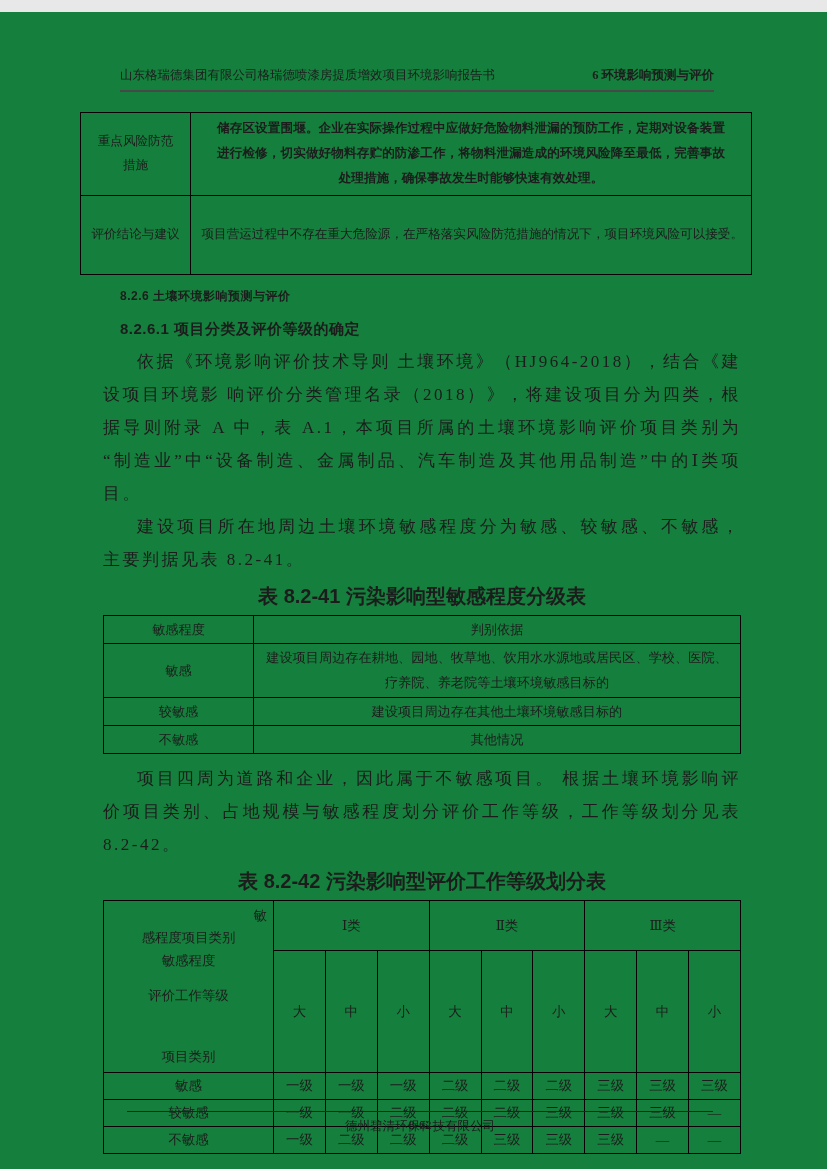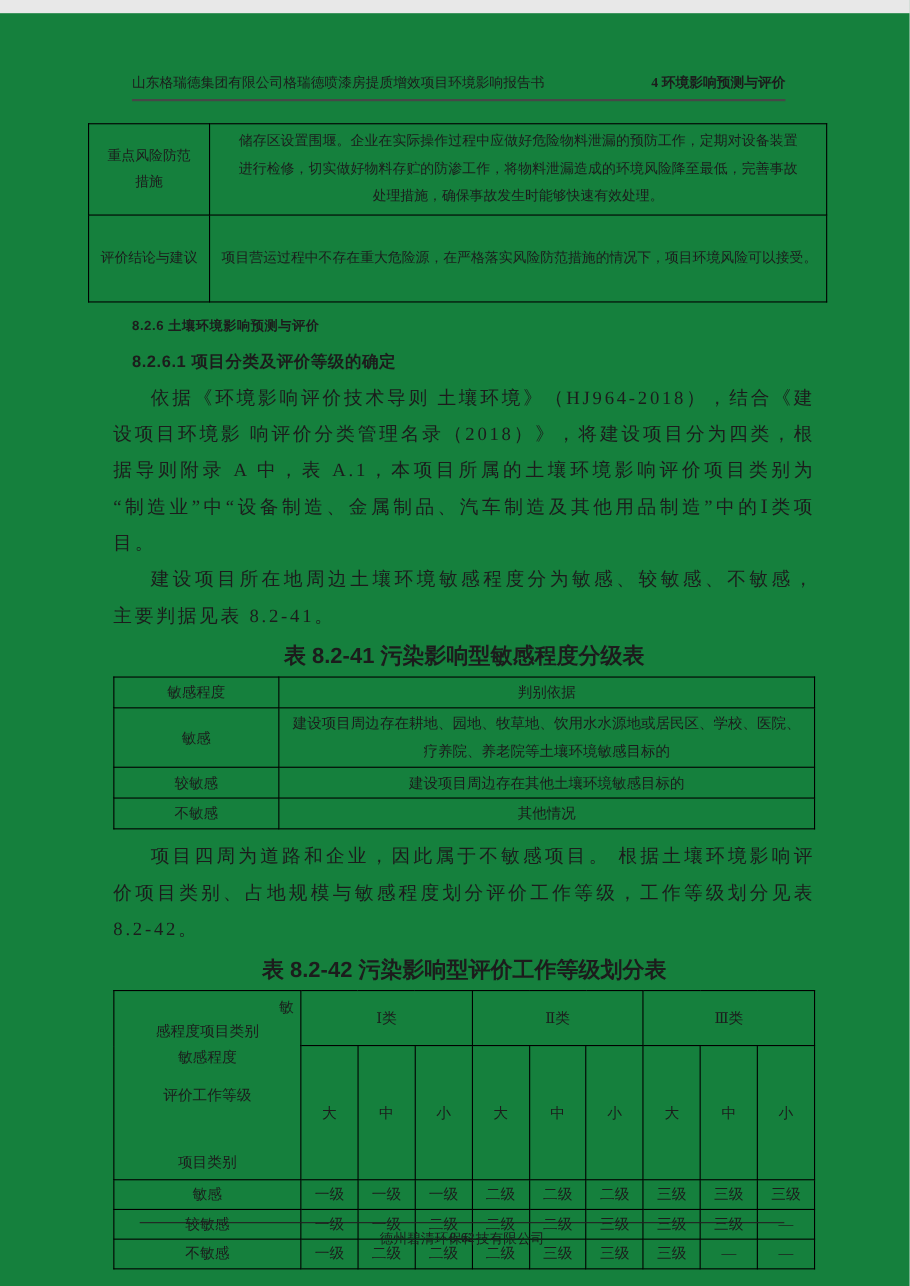--- a/index.html
+++ b/index.html
@@ -18,21 +18,21 @@
   .header .hdr-right { font-weight:bold; }
   
   .main { position:absolute; top:100px; left:80px; width:672px; }
   
   table.risk { border-collapse:collapse; width:672px; table-layout:fixed;
     font-size:12.6px; }
   table.risk td { border:1.5px solid #000; }
   td.rk-label { width:110px; text-align:center; vertical-align:middle;
     white-space:pre-line; line-height:1.9; padding:4px 6px; }
   td.rk-content { line-height:2.0; padding:3px 26px;
-    text-align:justify; text-align-last:center; }
+    text-align:justify; text-align-last:center;font-weight:bold; }
   td.rk-content2 { height:72px; text-align:right; vertical-align:middle;
     line-height:1.9; padding:3px 8px;font-family:Liberation Serif, serif; }
   td.rk-note { height:28px; padding:2px 8px; vertical-align:middle; }
   .blank-line { display:inline-block; width:56px; height:12px;
     border-bottom:1.2px solid #000; vertical-align:baseline; }
   
   .h1 { margin:13px 0 0 40px; font-size:12px; font-weight:bold;
     font-family:"Liberation Sans","DejaVu Sans",sans-serif; letter-spacing:0.5px; }
   .h2 { margin:15px 0 0 40px; font-size:15px; font-weight:bold;
     font-family:"Liberation Sans","DejaVu Sans",sans-serif; letter-spacing:0.5px; }
@@ -72,21 +72,21 @@
   .footer .pgnum { position:absolute; left:50%; transform:translateX(-50%); }
   .footer .company { display:block; text-align:center; }
 </style>
 </head>
 <body>
 
 <div class="page">
 
   <div class="header">
     <span class="hdr-left">山东格瑞德集团有限公司格瑞德喷漆房提质增效项目环境影响报告书</span>
-    <span class="hdr-right">4 环境影响预测与评价</span>
+    <span class="hdr-right">6 环境影响预测与评价</span>
   </div>
 
   <div class="main">
 
     <table class="risk">
       <colgroup>
           <col style="width:110px">
           <col>
         </colgroup>
       <tbody>

